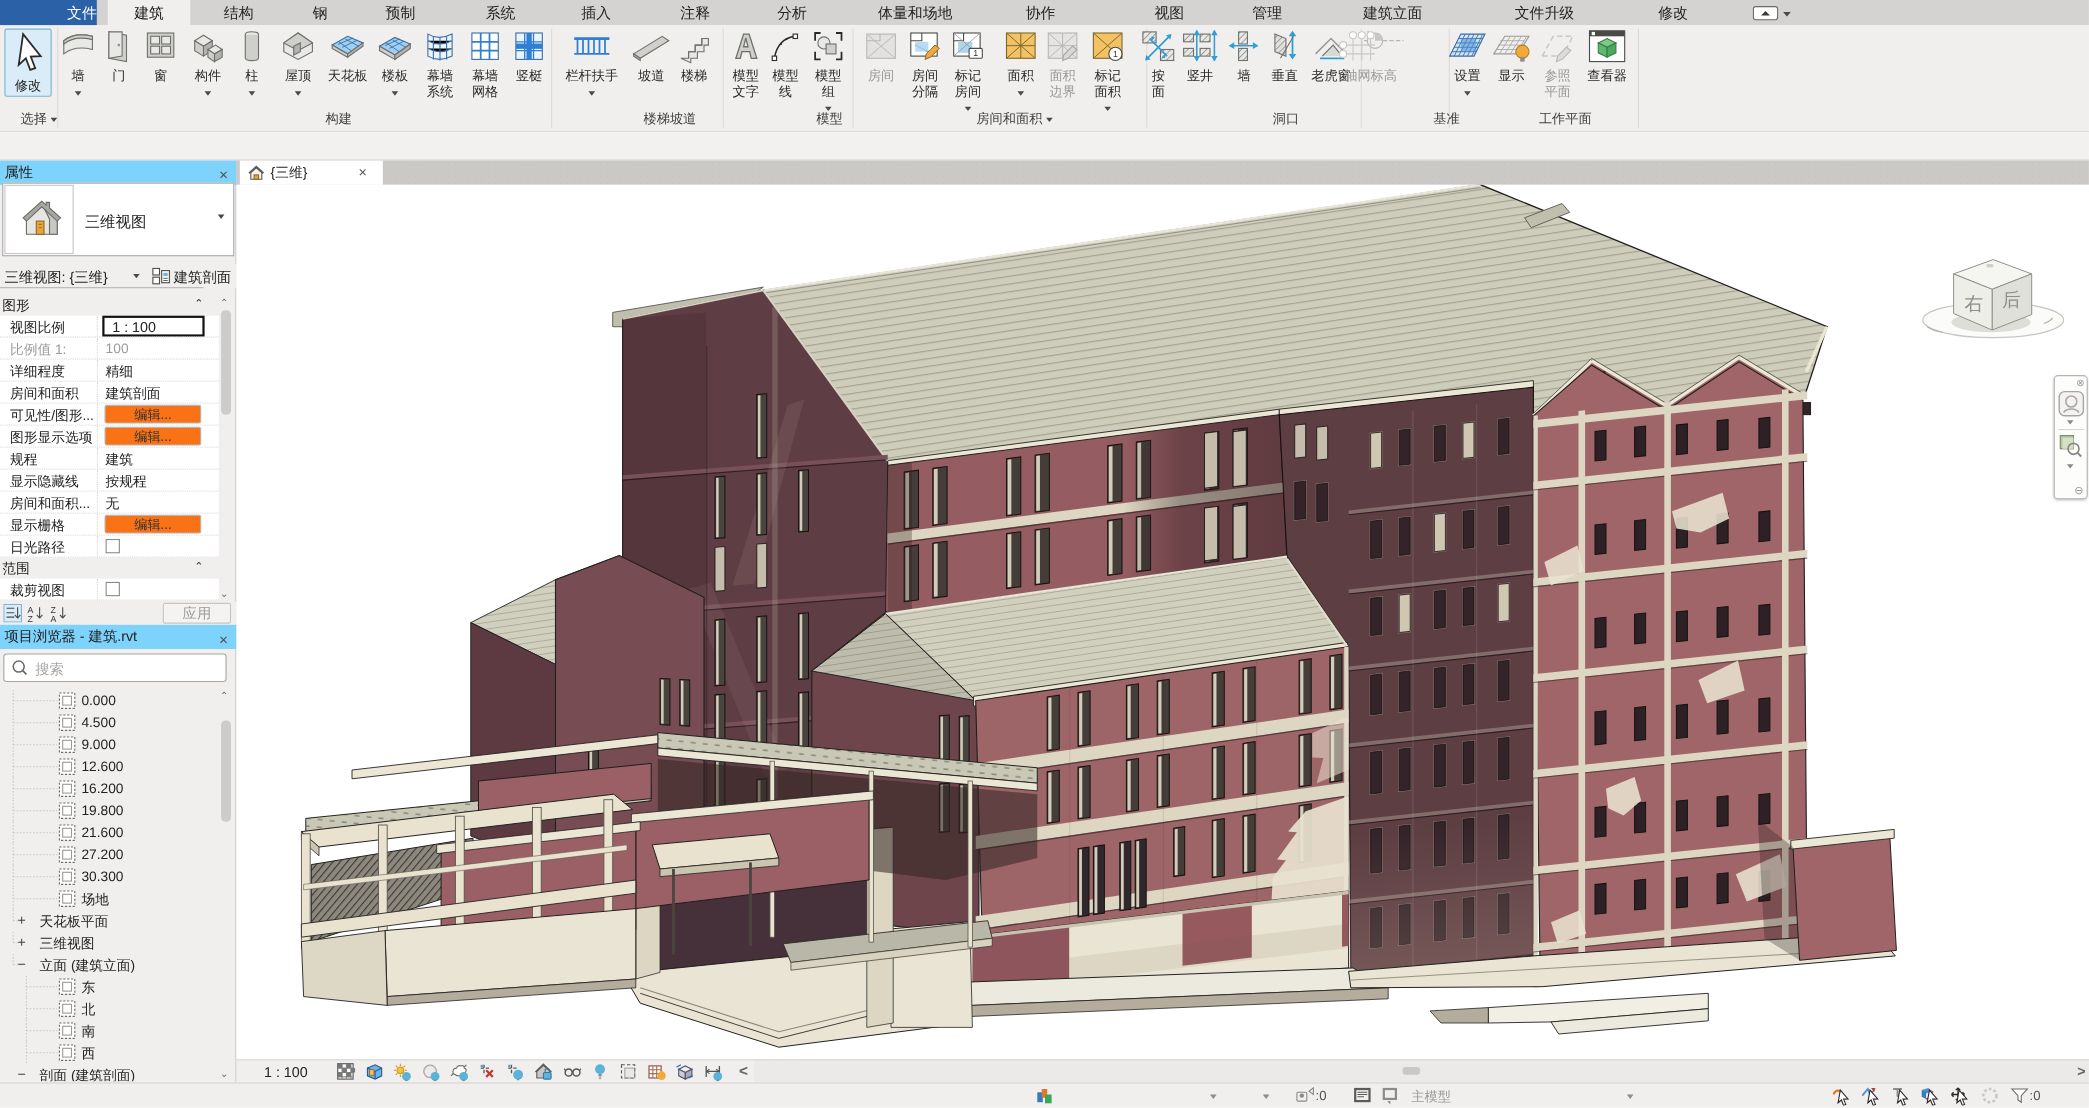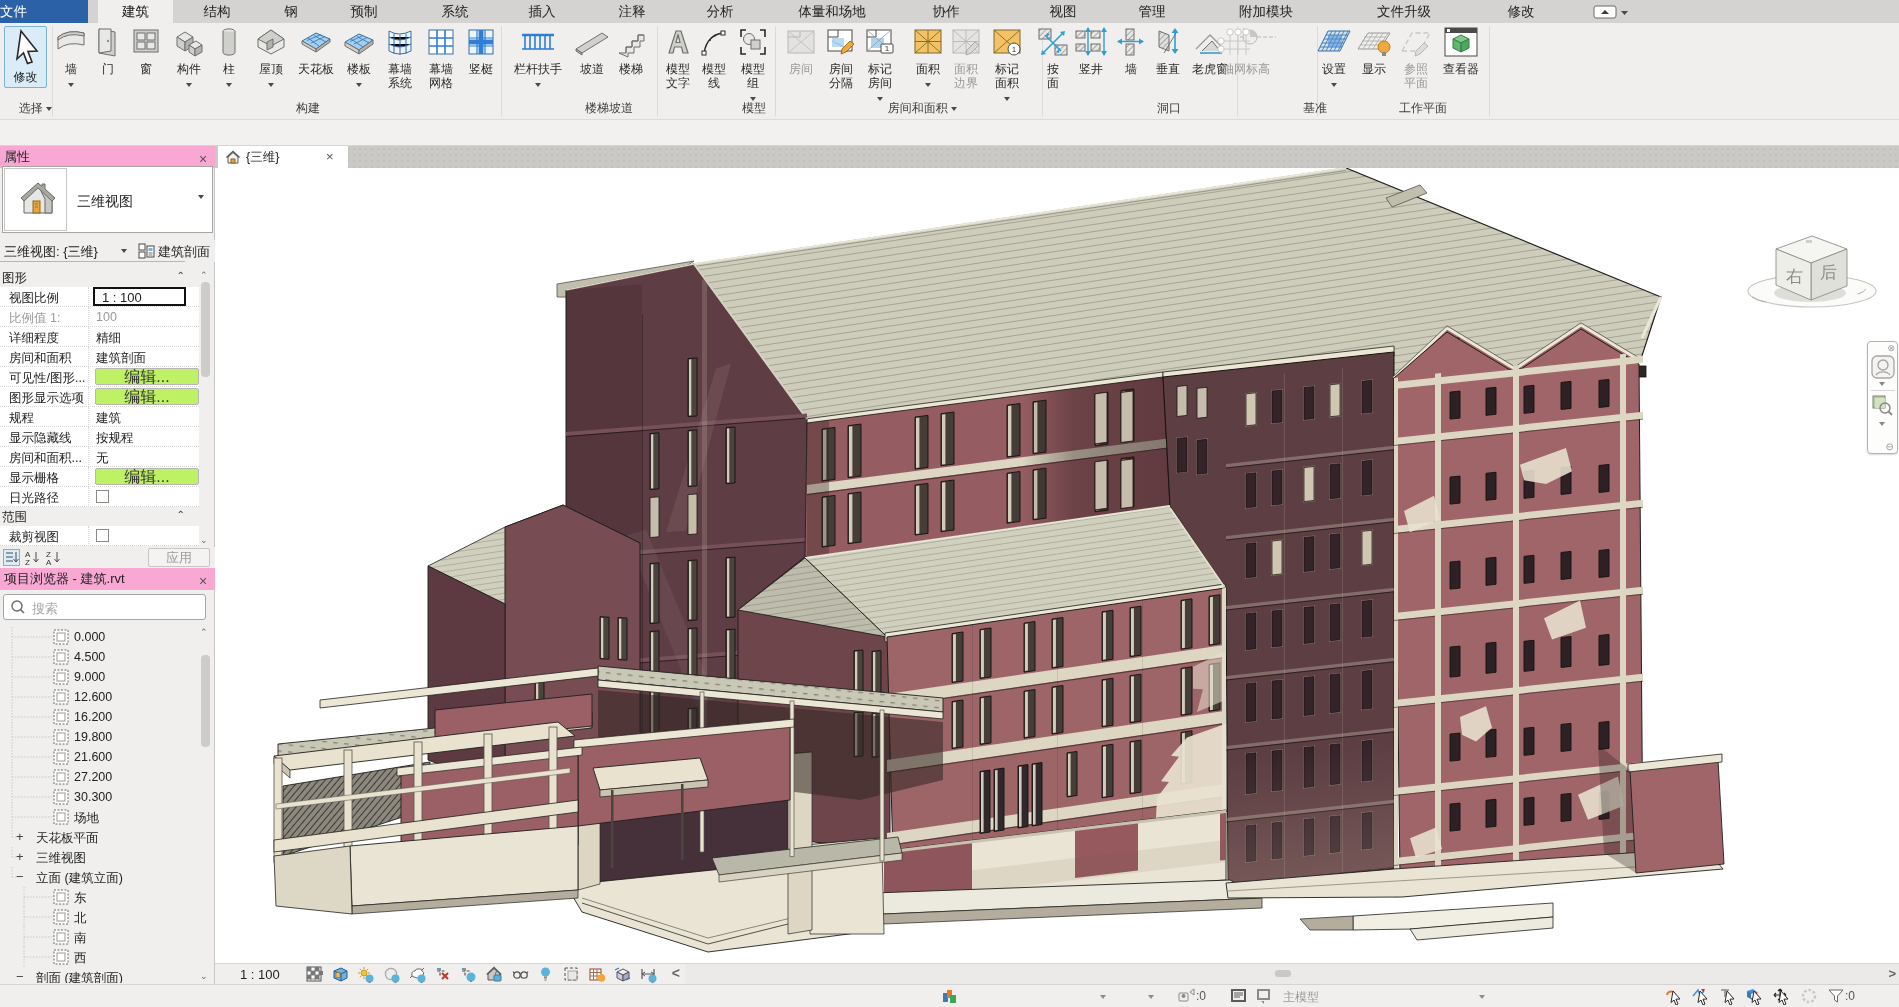--- a/index.html
+++ b/index.html
@@ -1,33 +1,33 @@
 <!DOCTYPE html>
 <html><head><meta charset="utf-8"><style>
 *{margin:0;padding:0;box-sizing:border-box}
 html,body{width:1899px;height:1007px;overflow:hidden;font-family:"Liberation Sans",sans-serif;background:#fff}
 .menubar{position:absolute;left:0;top:0;width:1899px;height:23px;background:#d5d3d1}
-.filebtn{position:absolute;left:0;top:0;width:88px;height:23px;background:#2b61a7;color:#fff;font-size:13.5px;text-align:left;line-height:23px}
+.filebtn{position:absolute;left:0;top:0;width:88px;height:23px;background:#2b61a7;color:#fff;font-size:13.5px;text-align:right;line-height:23px}
 .mtab{position:absolute;top:0;height:23px;font-size:13.5px;color:#222;line-height:23px;text-align:center}
 .mtab.act{background:#f0efee;color:#111}
 .ribbon{position:absolute;left:0;top:23px;width:1899px;height:96px;background:#f0efee}
 .rsep{position:absolute;top:3px;width:1px;height:90px;background:#dcdad8}
 .rgrouplab{position:absolute;top:77px;height:16px;font-size:12px;color:#3f3e3c;text-align:right;line-height:16px;white-space:nowrap}
 .rbtn{position:absolute;top:2px;text-align:center;font-size:12px;color:#2b2a29}
 .rbtn .lbl{line-height:14px;white-space:nowrap}
 .rbtn.dis{color:#9b9997}
 .optbar{position:absolute;left:0;top:119px;width:1899px;height:27px;background:#f2f1f0;border-top:1px solid #dddbd9;border-bottom:1px solid #d7d5d3}
 .caret{display:inline-block;width:0;height:0;border-left:3.5px solid transparent;border-right:3.5px solid transparent;border-top:4px solid #4a4948;vertical-align:middle}
 .leftpanel{position:absolute;left:0;top:146px;width:215px;height:838px;background:#f0efee;border-right:1px solid #c8c6c4}
-.phead{position:absolute;left:0;width:215px;height:22px;background:#f9a8d4;font-size:13px;color:#222;line-height:22px}
+.phead{position:absolute;left:0;width:215px;height:22px;background:#7dd3fc;font-size:13px;color:#222;line-height:22px}
 .px{position:absolute;font-size:14px;color:#555}
 .grow{position:absolute;left:0;width:199px;height:20px;font-size:12.5px;color:#222;background:#fff}
 .grow .lab{position:absolute;left:9px;top:3px;white-space:nowrap}
 .grow .val{position:absolute;left:96px;top:3px;white-space:nowrap}
-.gbtn{position:absolute;left:95px;top:1px;width:104px;height:17px;background:#bef264;border:1px solid #b8b6b4;border-radius:2px;font-size:16px;color:#333;text-align:center;line-height:16px}
+.gbtn{position:absolute;left:95px;top:1px;width:88px;height:17px;background:#f97316;border:1px solid #b8b6b4;border-radius:2px;font-size:12px;color:#333;text-align:center;line-height:16px}
 .sect{position:absolute;left:0;width:199px;height:18px;background:#f0efee;font-size:12.5px;color:#222}
 .tabbar{position:absolute;left:215px;top:146px;width:1684px;height:22px;background:#cbc9c6}
 .vtab{position:absolute;left:3px;top:0;width:130px;height:22px;background:#fff;font-size:12.5px;color:#222;line-height:22px}
 .viewport{position:absolute;left:215px;top:168px;width:1684px;height:795px;background:#fff;overflow:hidden}
 .vcb{position:absolute;left:215px;top:963px;width:470px;height:21px;background:#f0efee;border-top:1px solid #d8d6d4}
 .hscroll{position:absolute;left:685px;top:963px;width:1214px;height:21px;background:#eceae8;border-top:1px solid #d8d6d4}
 .statusbar{position:absolute;left:0;top:984px;width:1899px;height:23px;background:#f0efee;border-top:1px solid #d5d3d1;font-size:12px;color:#333}
 .tree{position:absolute;font-size:12.5px;color:#222;white-space:nowrap}
 </style></head><body>
 <div class="menubar">
@@ -37,21 +37,21 @@
     <div class="mtab" style="left:262px;width:58px">钢</div>
     <div class="mtab" style="left:330px;width:68px">预制</div>
     <div class="mtab" style="left:420px;width:70px">系统</div>
     <div class="mtab" style="left:508px;width:68px">插入</div>
     <div class="mtab" style="left:598px;width:68px">注释</div>
     <div class="mtab" style="left:686px;width:68px">分析</div>
     <div class="mtab" style="left:774px;width:116px">体量和场地</div>
     <div class="mtab" style="left:912px;width:68px">协作</div>
     <div class="mtab" style="left:1029px;width:68px">视图</div>
     <div class="mtab" style="left:1118px;width:68px">管理</div>
-    <div class="mtab" style="left:1208px;width:116px">附加模块</div>
+    <div class="mtab" style="left:1208px;width:116px">建筑立面</div>
     <div class="mtab" style="left:1346px;width:116px">文件升级</div>
     <div class="mtab" style="left:1484px;width:74px">修改</div>
     <svg style="position:absolute;left:1593px;top:4px" width="36" height="16">
       <rect x="1" y="2" width="22" height="12" rx="2" fill="#fdfdfd" stroke="#6a6a68"></rect>
       <path d="M8 10 L12 6 L16 10 Z" fill="#3a3a38"></path>
       <path d="M28 7 h7 l-3.5 4 z" fill="#4a4948"></path>
     </svg>
   </div>
 <div class="ribbon">
     <div style="position:absolute;left:4px;top:3px;width:43px;height:62px;background:#d9ecf7;border:1px solid #7ab3d4;border-radius:2px;text-align:center"><svg width="34" height="40" viewBox="0 0 34 40">

